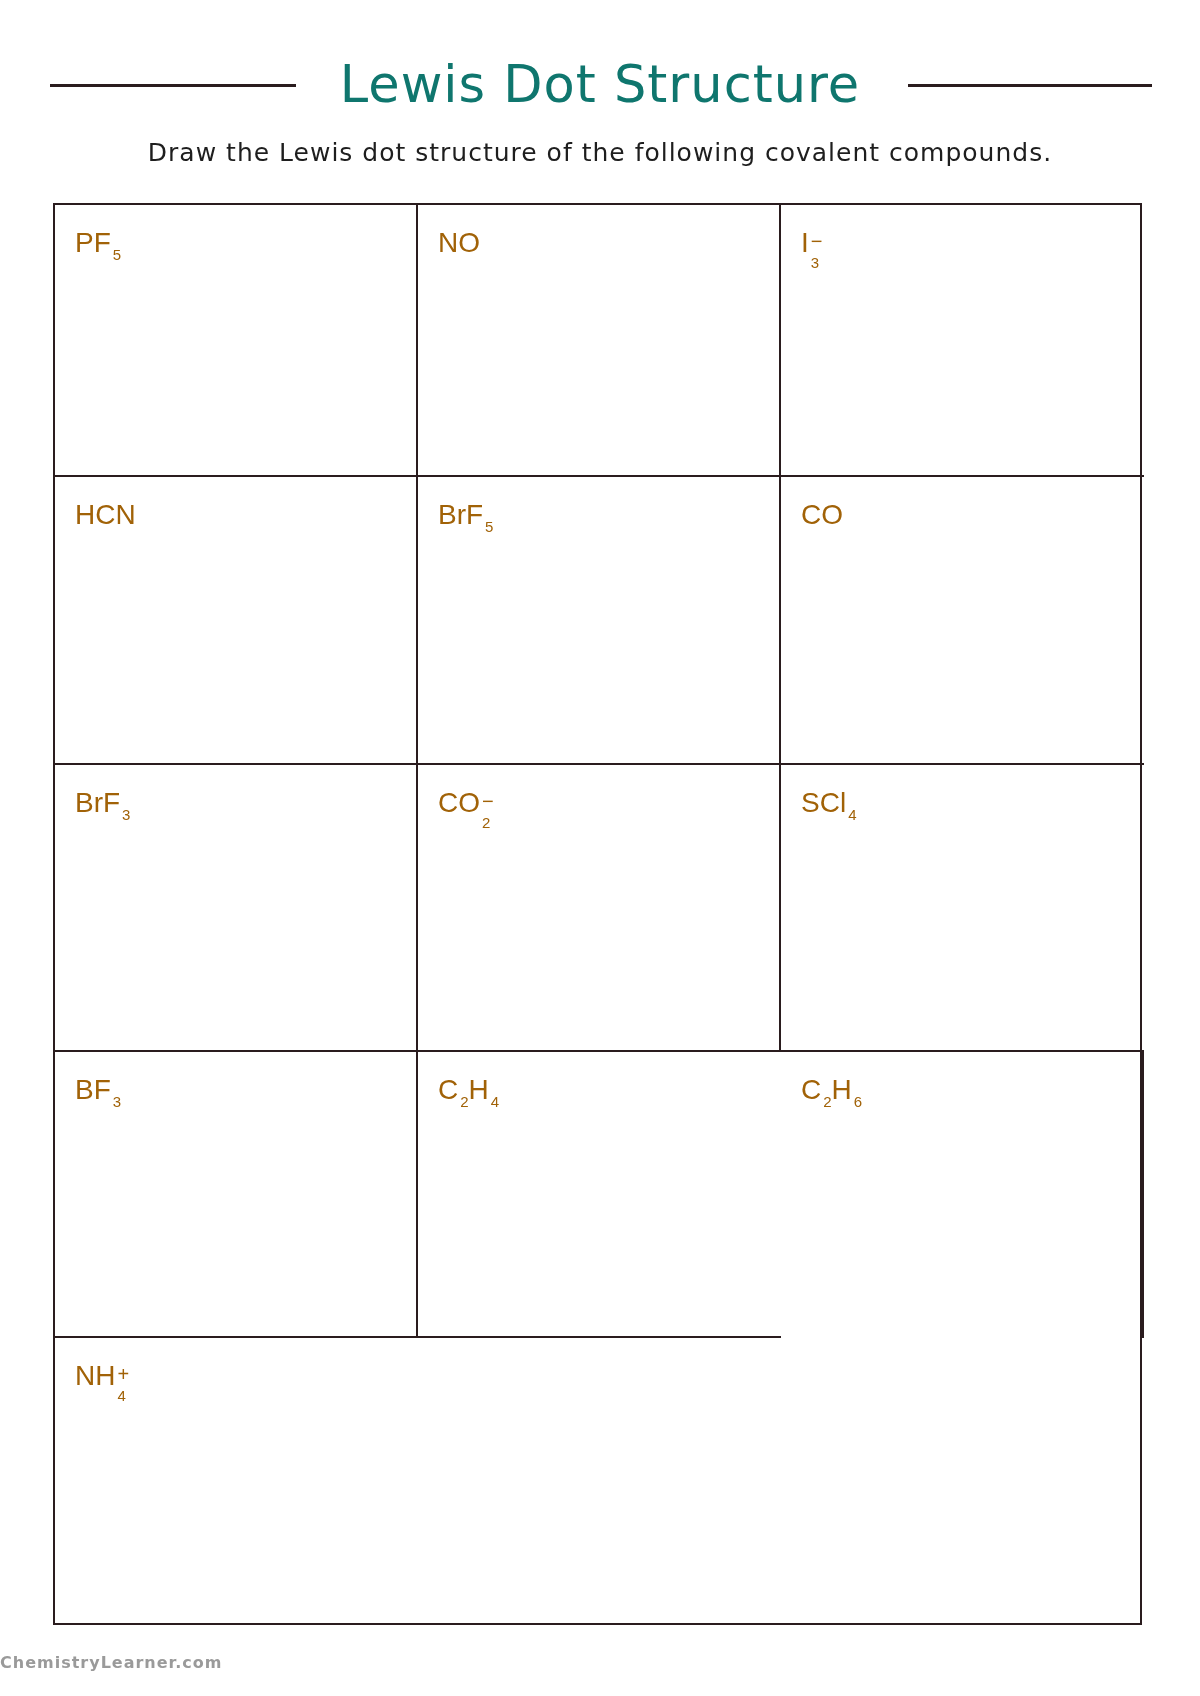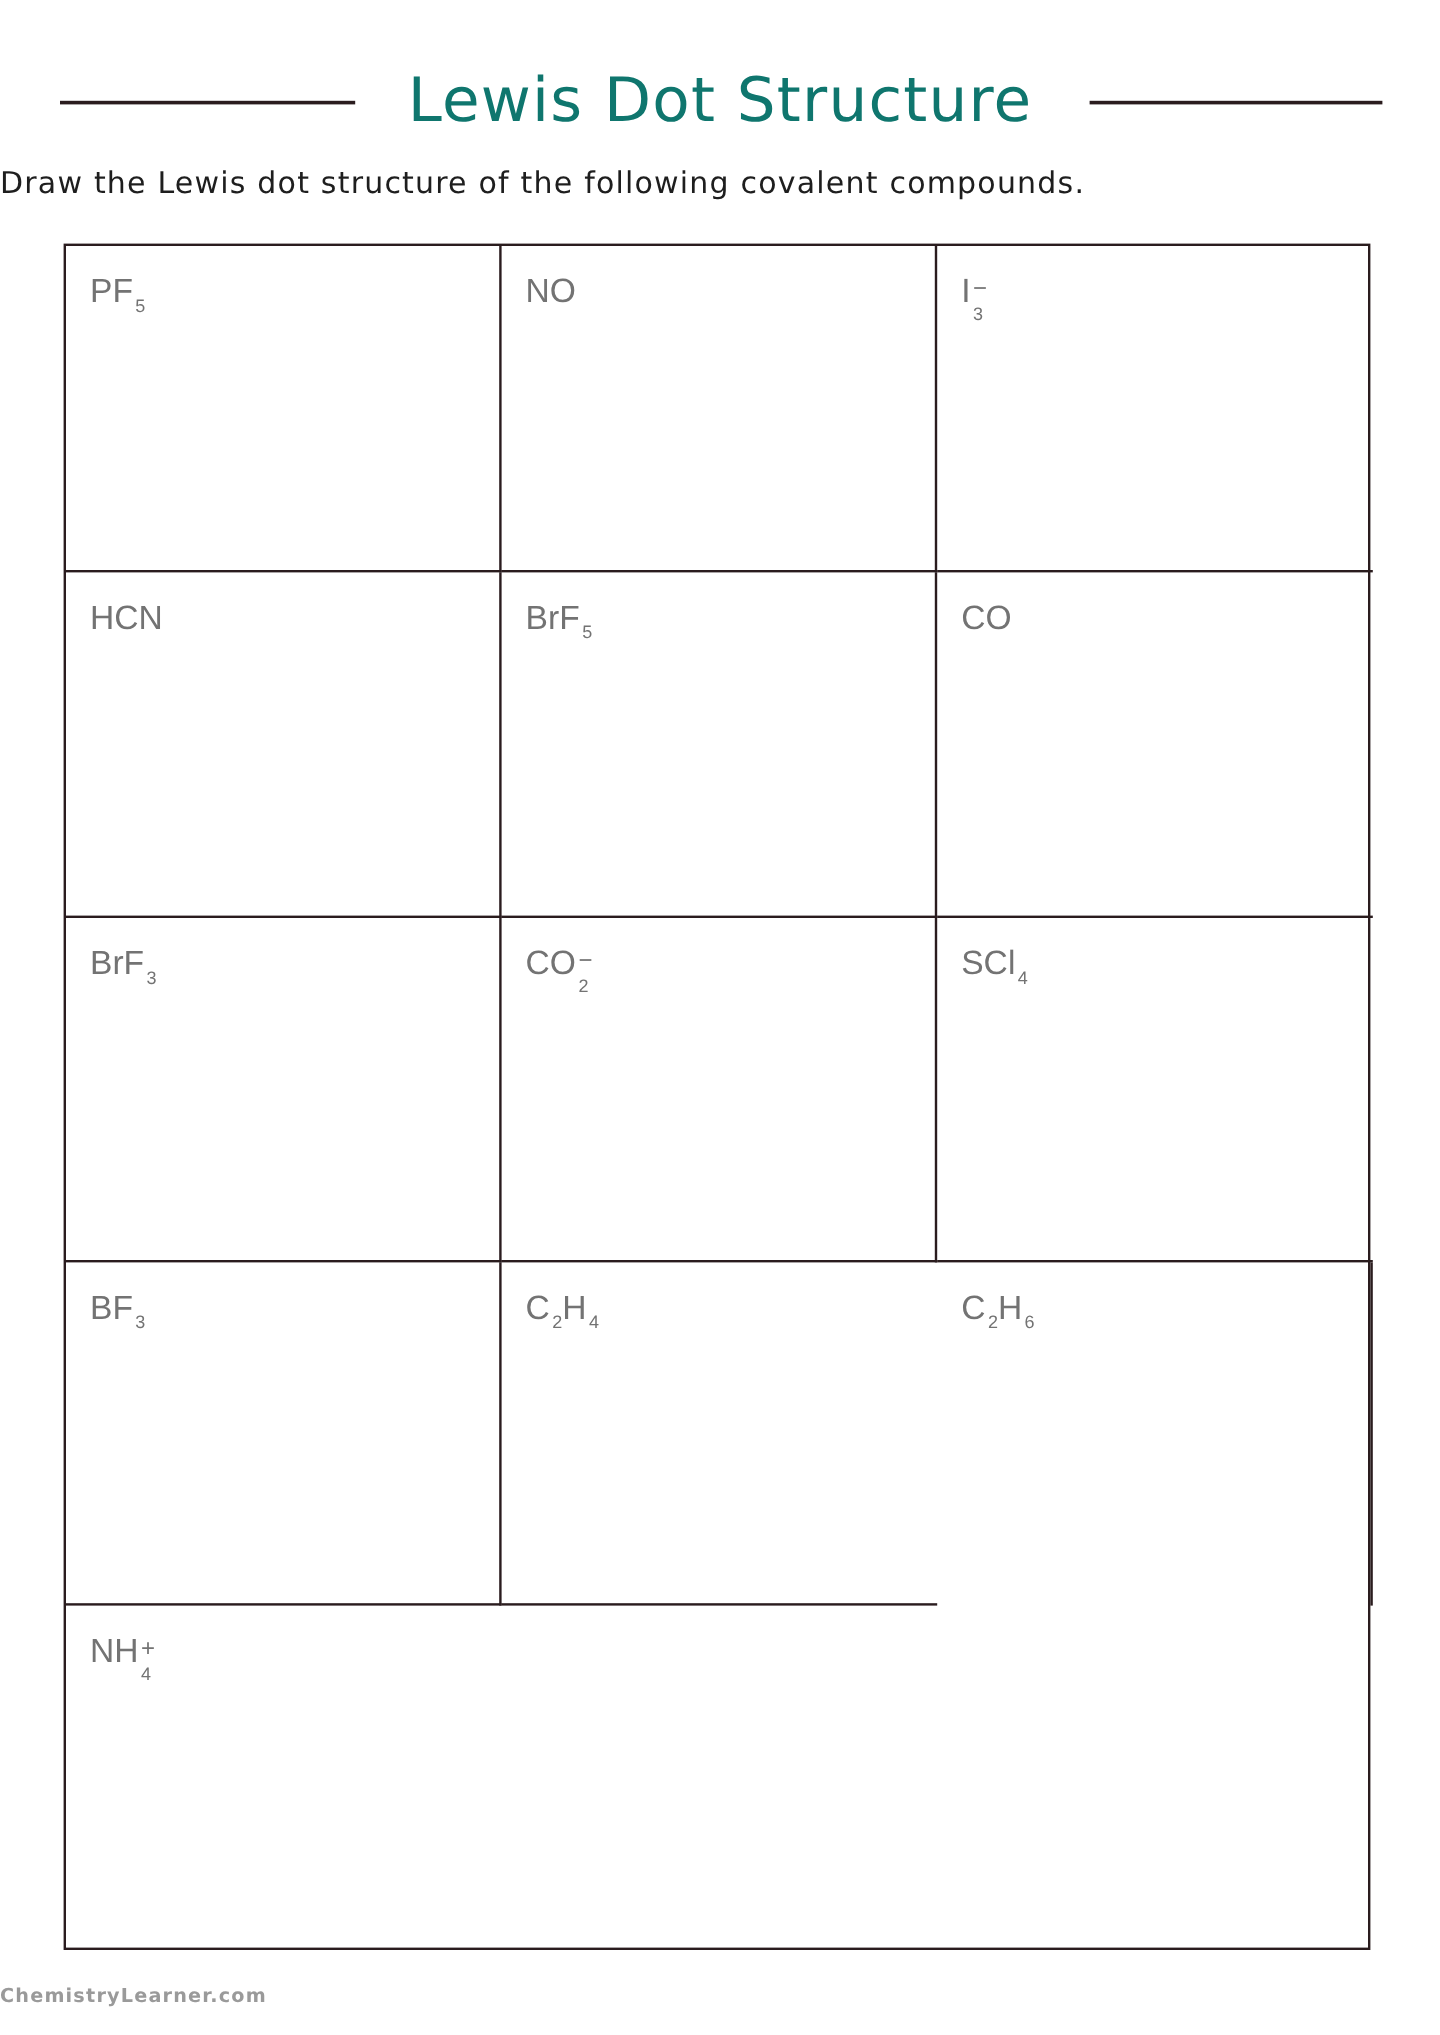--- a/index.html
+++ b/index.html
@@ -2,26 +2,26 @@
 <html><head>
   <meta charset="utf-8">
   <style>
     html, body { margin: 0; padding: 0; background: #ffffff; }
     body { width: 1200px; height: 1696px; position: relative; overflow: hidden; font-family: "DejaVu Sans", sans-serif; color: #231416; }
     .title-row { position: absolute; top: 50px; left: 0; width: 1200px; height: 70px; }
     .title-line { position: absolute; top: 34px; height: 3px; background: #2a1c1e; }
     .title-line.left { left: 50px; width: 246px; }
     .title-line.right { left: 908px; width: 244px; }
     .title { position: absolute; left: 0; width: 1200px; top: 0; text-align: center; font-family: "DejaVu Sans", sans-serif; font-size: 51px; letter-spacing: 1px; color: #0f766e; line-height: 70px; }
-    .subtitle { position: absolute; top: 138px; left: 0; width: 1200px; font-size: 25px; letter-spacing: 1px; color: #1e1e1e; }
+    .subtitle { position: absolute; top: 138px; left: 0; width: 1200px; text-align: center; font-size: 25px; letter-spacing: 1px; color: #1e1e1e; }
     .grid { position: absolute; left: 53px; top: 203px; width: 1089px; height: 1422px; box-sizing: border-box; border: 2px solid #2a1c1e; display: grid; grid-template-columns: 363px 363px 363px; grid-template-rows: 272px 288px 287px 286px 289px; }
     .cell { box-sizing: border-box; border-right: 2px solid #2a1c1e; border-bottom: 2px solid #2a1c1e; position: relative; }
     .cell.c3 { border-right: none; }
     .cell.r5 { border-bottom: none; }
-    .formula { position: absolute; left: 20px; top: 20px; font-family: "Liberation Sans", sans-serif; font-size: 28px; color: #737373; line-height: 36px; }
+    .formula { position: absolute; left: 20px; top: 20px; font-family: "Liberation Sans", sans-serif; font-size: 28px; color: #a16207; line-height: 36px; }
     .formula sub, .formula sup { font-size: 15px; }
     .formula sub { vertical-align: -8px; margin-left: 2px; }
     .formula .ion { display: inline-block; position: relative; font-size: 15px; width: 12px; height: 36px; vertical-align: top; margin-left: 2px; }
     .formula .ion .chg { position: absolute; top: -2px; left: 0; font-size: 20px; }
     .formula .ion .num { position: absolute; top: 20px; left: 0; }
     .footer { position: absolute; top: 1653px; left: 0; width: 1200px; font-size: 16px; font-weight: bold; color: #9a9a9a; letter-spacing: 1px; }
   </style>
 </head>
 <body>
 

